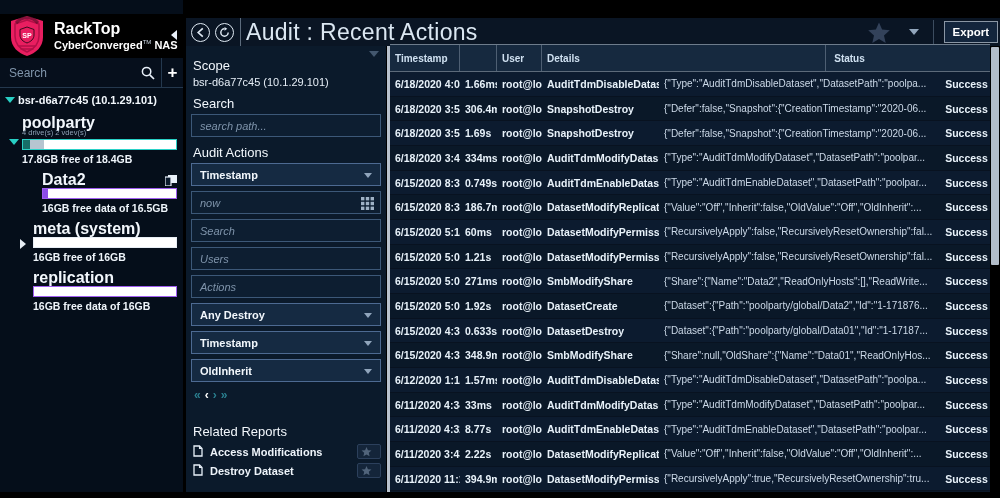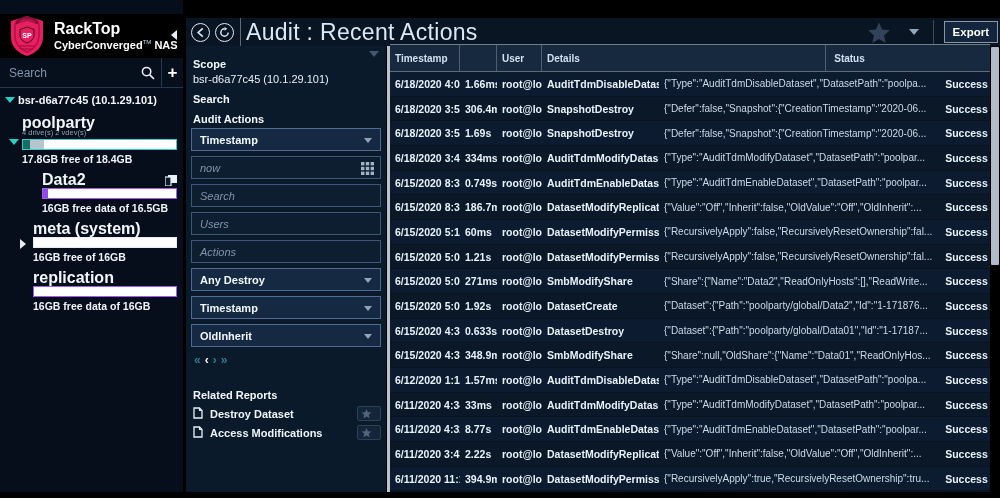--- a/index.html
+++ b/index.html
@@ -30,21 +30,21 @@
   .tsub { font-size:7.5px; color:#8ea1b6; line-height:8px; }
   .tbar { height:11px; background:#fff; border:1px solid; margin-top:2px; display:flex; overflow:hidden; }
   .tseg { height:100%; }
   .tusage { font-size:10.5px; font-weight:bold; color:#eef4fa; margin-top:3px; }
   .share-ic { position:absolute; right:6px; top:-2px; }
 
   
   .fpanel { position:absolute; left:186px; top:46px; width:200px; height:446px; background:#0b1a2b; padding:10px 5px 0 5px; }
   .fpanel-collapse { position:absolute; right:7px; top:5px; width:0; height:0;
     border-left:5px solid transparent; border-right:5px solid transparent; border-top:6px solid #43576e; }
-  .flabel { font-size:11px; font-weight:bold; color:#f2f7fc; margin:2px 0 3px 2px; }
+  .flabel { font-size:13px; font-weight:normal; color:#f2f7fc; margin:2px 0 3px 2px; }
   .fvalue { font-size:11px; color:#e6eef7; margin:0 0 8px 2px; }
   .fbox { position:relative; width:190px; height:23px; margin-bottom:5px; border:1px solid #3c5878; background:#0d1e31; display:flex; align-items:center; padding:0 8px; }
   .fbox.sel { background:#152a42; border-color:#4d6a92; }
   .fbox .ph { font-size:11px; font-style:italic; color:#7f94ab; }
   .fbox .selval { font-size:11px; font-weight:bold; color:#f2f7fc; }
   .caret { position:absolute; right:8px; top:9px; width:0; height:0;
     border-left:4.5px solid transparent; border-right:4.5px solid transparent; border-top:5.5px solid #90a5bc; }
   .grid-ic { position:absolute; right:6px; top:5px; }
   .pager { margin:6px 0 0 3px; font-size:12px; font-weight:bold; letter-spacing:4px; }
   .pg-dim { color:#2a7f8f; } .pg-on { color:#ffffff; }
@@ -177,20 +177,23 @@
       <div class="hdr-sep"></div>
     </div>
     <div class="export-btn">Export</div>
   </div>
 
   <div class="fpanel">
     <div class="fpanel-collapse"></div>
     <div class="flabel">Scope</div>
     <div class="fvalue">bsr-d6a77c45 (10.1.29.101)</div>
     <div class="flabel">Search</div>
+    <div class="fbox">
+        <span class="ph">search path...</span>
+      </div>
     <div class="flabel" style="margin-top:8px">Audit Actions</div>
     <div class="fbox sel">
         <span class="selval">Timestamp</span>
         <div class="caret"></div>
       </div>
     <div class="fbox">
         <span class="ph">now</span>
       <svg class="grid-ic" width="13" height="13" viewBox="0 0 13 13">
           <g fill="#9fb2c6">
             <rect x="0" y="0" width="3.4" height="3.4"></rect>
@@ -229,40 +232,40 @@
     <div class="pager">
       <span class="pg-dim">«</span><span class="pg-on">‹</span><span class="pg-dim">›</span><span class="pg-dim">»</span>
     </div>
     <div class="flabel rel-label">Related Reports</div>
     <div id="reports-list">
         <div class="report">
           <span><svg width="10" height="12" viewBox="0 0 10 12">
               <path d="M1 1 H6.5 L9 3.5 V11 H1 Z" fill="none" stroke="#e9f1fa" stroke-width="1.3"></path>
               <path d="M6.5 1 V3.5 H9" fill="none" stroke="#e9f1fa" stroke-width="1.1"></path>
             </svg></span>
+          <span class="report-name">Access Modifications</span>
+          <span class="rstar">
+            <svg width="11" height="11" viewBox="0 0 24 23">
+              <path d="M12 1.5 L15.1 8.6 L22.8 9.3 L17 14.4 L18.7 22 L12 18 L5.3 22 L7 14.4 L1.2 9.3 L8.9 8.6 Z" fill="#51647b"></path>
+            </svg>
+          </span>
+        </div>
+        <div class="report">
+          <span><svg width="10" height="12" viewBox="0 0 10 12">
+              <path d="M1 1 H6.5 L9 3.5 V11 H1 Z" fill="none" stroke="#e9f1fa" stroke-width="1.3"></path>
+              <path d="M6.5 1 V3.5 H9" fill="none" stroke="#e9f1fa" stroke-width="1.1"></path>
+            </svg></span>
           <span class="report-name">Destroy Dataset</span>
           <span class="rstar">
             <svg width="11" height="11" viewBox="0 0 24 23">
               <path d="M12 1.5 L15.1 8.6 L22.8 9.3 L17 14.4 L18.7 22 L12 18 L5.3 22 L7 14.4 L1.2 9.3 L8.9 8.6 Z" fill="#51647b"></path>
             </svg>
           </span>
         </div>
         <div class="report">
-          <span><svg width="10" height="12" viewBox="0 0 10 12">
-              <path d="M1 1 H6.5 L9 3.5 V11 H1 Z" fill="none" stroke="#e9f1fa" stroke-width="1.3"></path>
-              <path d="M6.5 1 V3.5 H9" fill="none" stroke="#e9f1fa" stroke-width="1.1"></path>
-            </svg></span>
-          <span class="report-name">Access Modifications</span>
-          <span class="rstar">
-            <svg width="11" height="11" viewBox="0 0 24 23">
-              <path d="M12 1.5 L15.1 8.6 L22.8 9.3 L17 14.4 L18.7 22 L12 18 L5.3 22 L7 14.4 L1.2 9.3 L8.9 8.6 Z" fill="#51647b"></path>
-            </svg>
-          </span>
-        </div>
-        <div class="report">
           <span></span>
         </div>
       </div>
   </div>
 
   <div class="panel-scroll"></div>
 
   <div class="tablewrap">
 
     <div class="thead" id="table-head">

